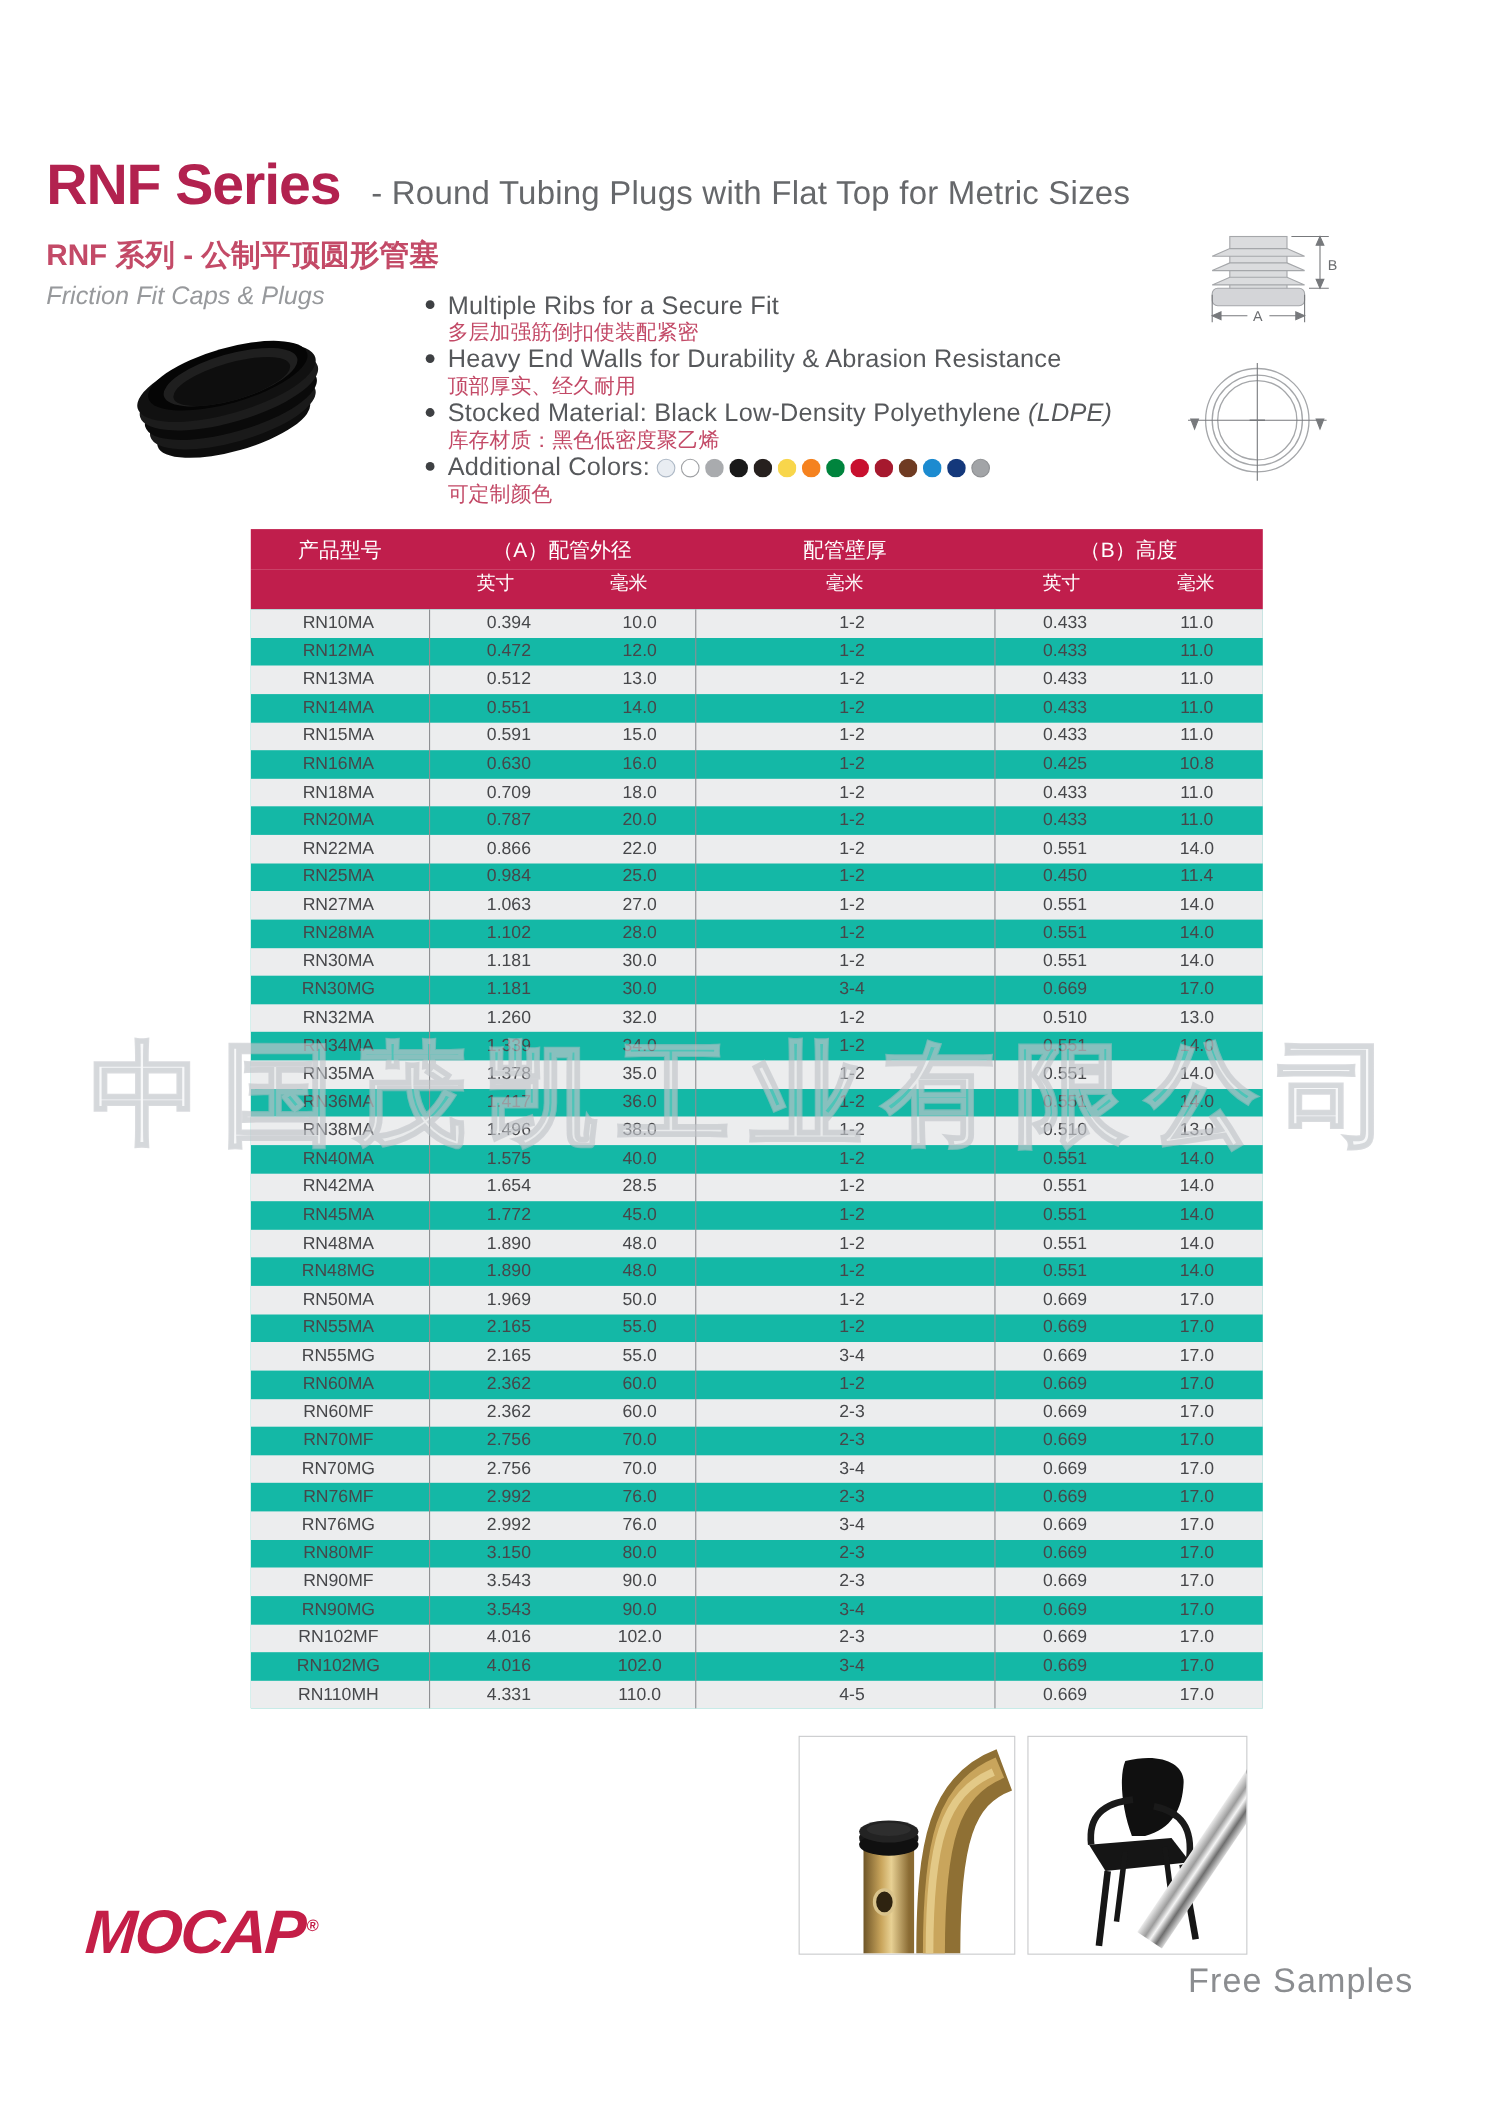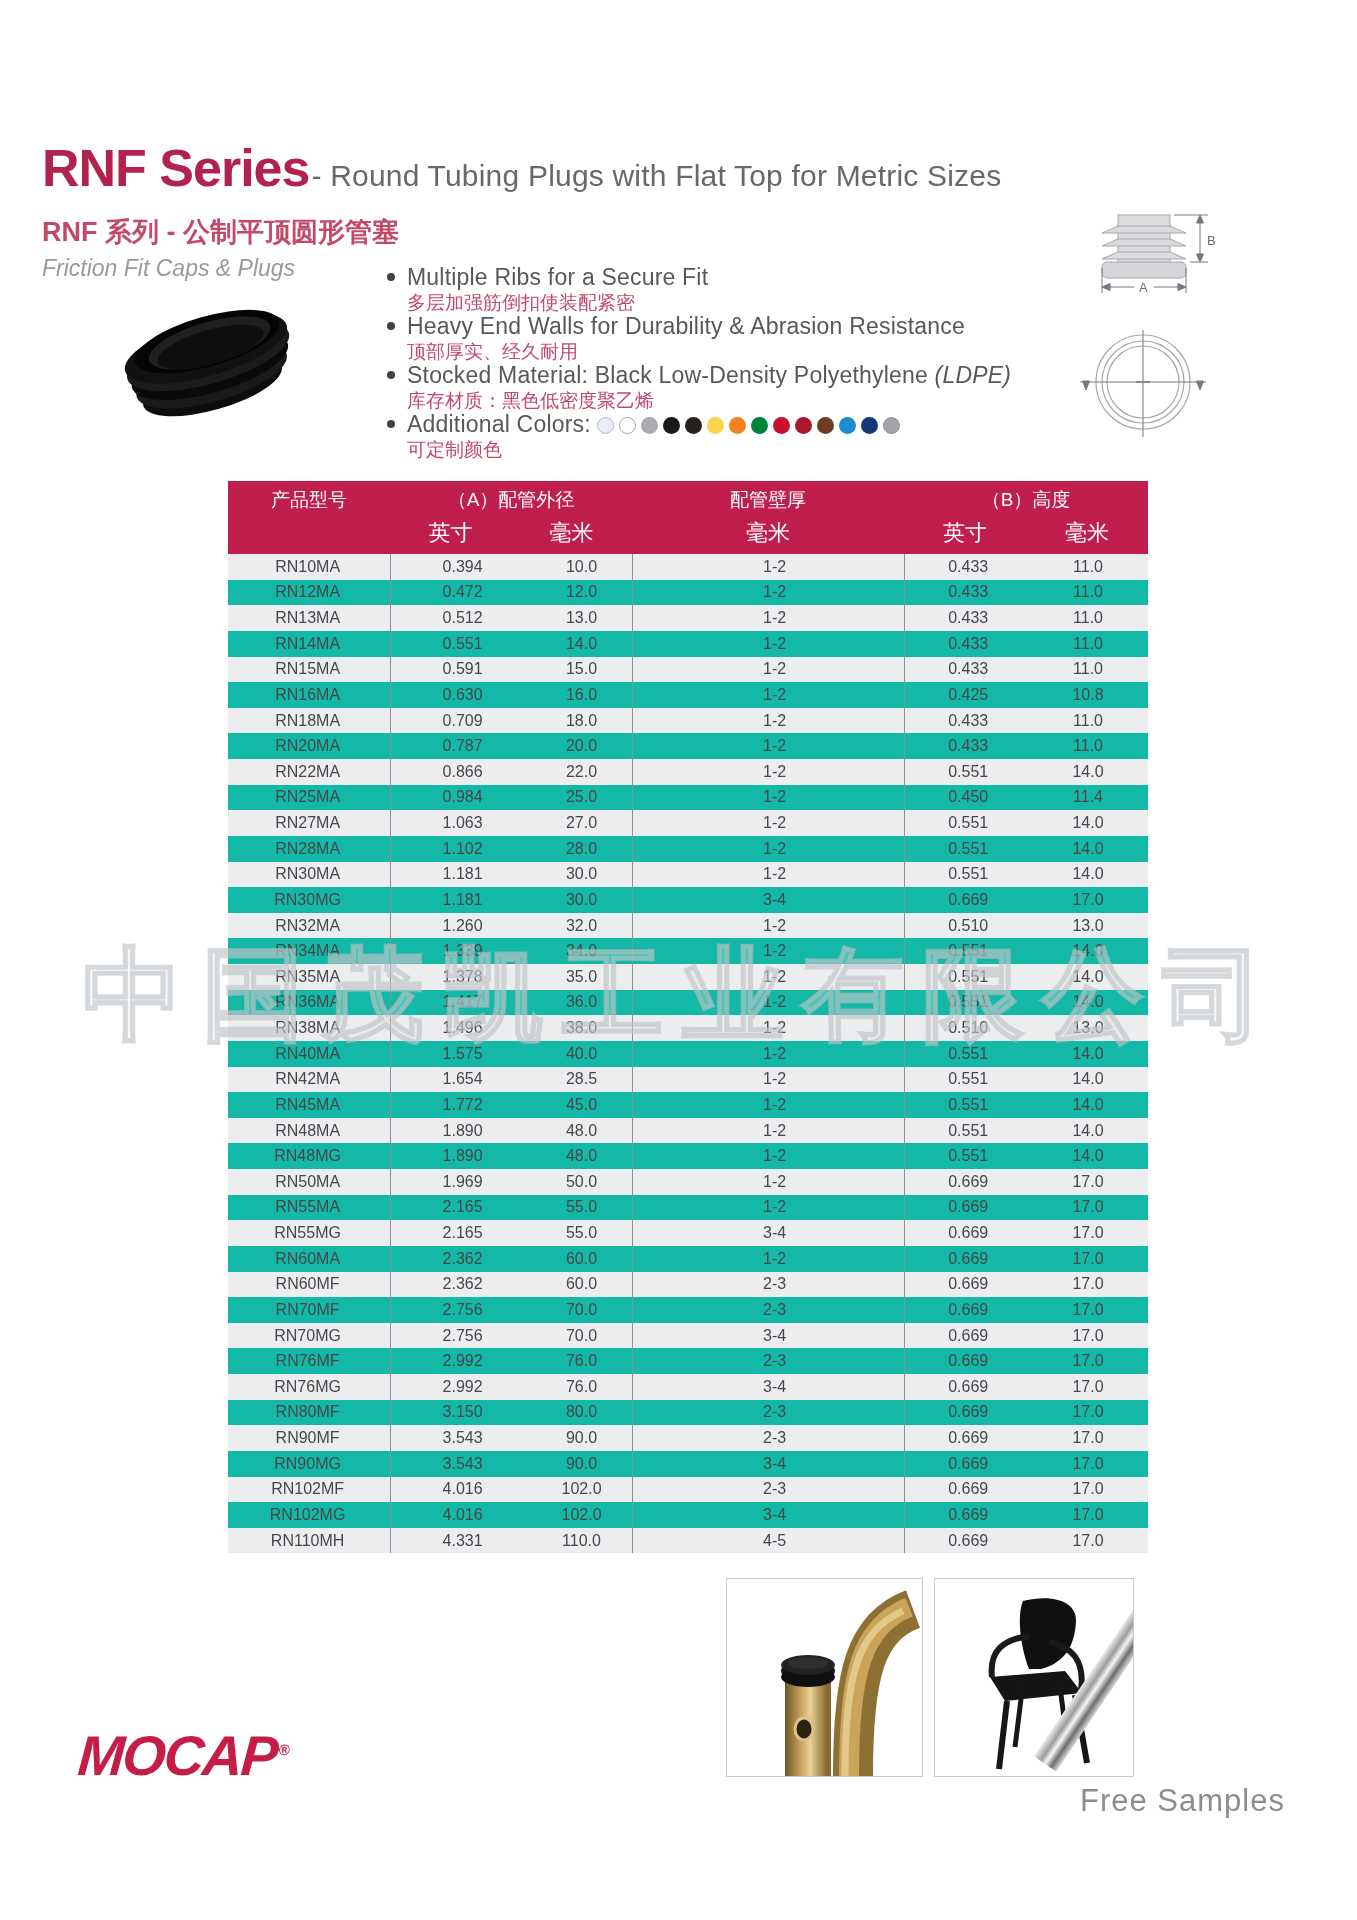--- a/index.html
+++ b/index.html
@@ -6,40 +6,40 @@
     --accent:#C01E4C; --title-crimson:#B2224F; --cn-pink:#C34A67;
     --text-gray:#56585B; --table-header-bg:#C01E4C; --row-alt:#ECEDEE;
   }
   *{margin:0;padding:0;box-sizing:border-box;}
   html,body{background:#fff;}
   body{
     width:1357px;height:1920px;position:relative;overflow:hidden;
     font-family:"Liberation Sans","DejaVu Sans",sans-serif;
   }
   
-  .title-row{position:absolute;left:42px;top:138px;display:flex;align-items:baseline;gap:2px;white-space:nowrap;}
+  .title-row{position:absolute;left:42px;top:138px;display:flex;align-items:baseline;gap:28px;white-space:nowrap;}
   .series{font-size:52px;font-weight:bold;color:var(--title-crimson);letter-spacing:-1px;}
   .title-rest{font-size:30px;color:#66686B;font-weight:500;letter-spacing:0.2px;}
   .subtitle-cn{position:absolute;left:42px;top:214px;font-size:27px;font-weight:bold;color:var(--cn-pink);}
   .tagline{position:absolute;left:42px;top:255px;font-size:23px;font-style:italic;color:#97999C;}
   
   .plug-photo{position:absolute;left:112px;top:268px;width:190px;height:160px;}
   
   .features{position:absolute;left:380px;top:264px;width:660px;}
   .feat-en{position:relative;padding-left:27px;font-size:23px;line-height:26px;color:var(--text-gray);letter-spacing:0.2px;}
   .feat-en::before{content:'';position:absolute;left:7px;top:9px;width:8px;height:8px;border-radius:50%;background:#3E4043;}
   .feat-cn{padding-left:27px;font-size:19px;line-height:21px;color:var(--cn-pink);margin-top:2px;margin-bottom:0;}
   .dots{display:inline-flex;gap:5px;margin-left:6px;vertical-align:-2px;}
   .dot{width:17px;height:17px;border-radius:50%;border:1px solid transparent;display:inline-block;}
   
   .diagram{position:absolute;left:1078px;top:205px;width:170px;height:235px;}
   
   .dtable{position:absolute;left:228px;top:481px;width:920px;z-index:2;}
   .thead1{display:flex;height:37px;background:var(--table-header-bg);color:#fff;font-size:19px;align-items:center;}
-  .thead2{display:flex;height:36px;background:var(--table-header-bg);color:#fff;font-size:22px;align-items:flex-start;}
+  .thead2{display:flex;height:36px;background:var(--table-header-bg);color:#fff;font-size:17px;align-items:flex-start;}
   .thead1>div,.thead2>div{text-align:center;}
   .h-model{width:162px;} .h-a{width:242px;} .h-wall{width:272px;} .h-b{width:244px;}
   .u-model{width:162px;} .u-ain{width:121px;} .u-amm{width:121px;} .u-wall{width:272px;} .u-bin{width:122px;} .u-bmm{width:122px;}
   .tbody{position:relative;background:#14b8a6;}
   .trow{display:flex;height:25.64px;align-items:center;font-size:16px;color:#46474A;}
   .trow.alt{background:var(--row-alt);}
   .tcell{text-align:center;}
   .c-model{width:162px;} .c-a_in{width:121px;margin-left:16px;} .c-a_mm{width:121px;} .c-wall{width:272px;} .c-b_in{width:122px;} .c-b_mm{width:122px;}
   .vline{position:absolute;top:0;bottom:0;width:1px;background:#8E9093;z-index:3;}
   .vl-1{left:162px;} .vl-2{left:404px;} .vl-3{left:676px;}

